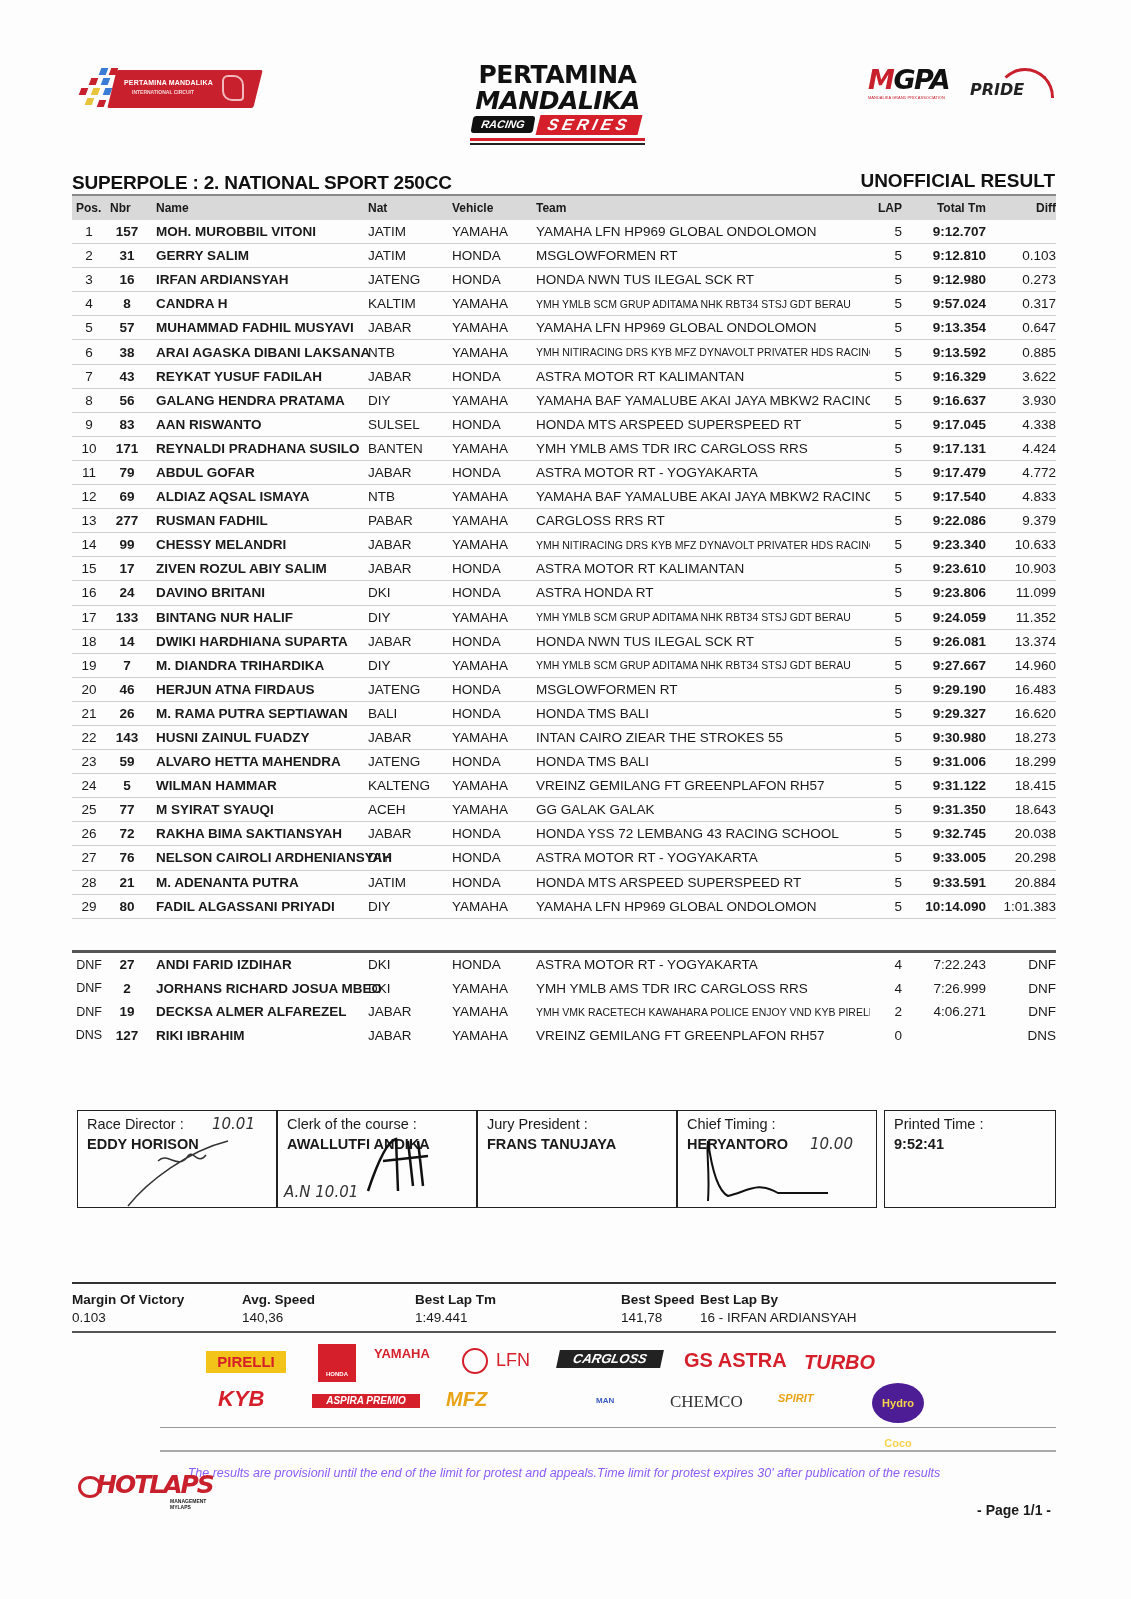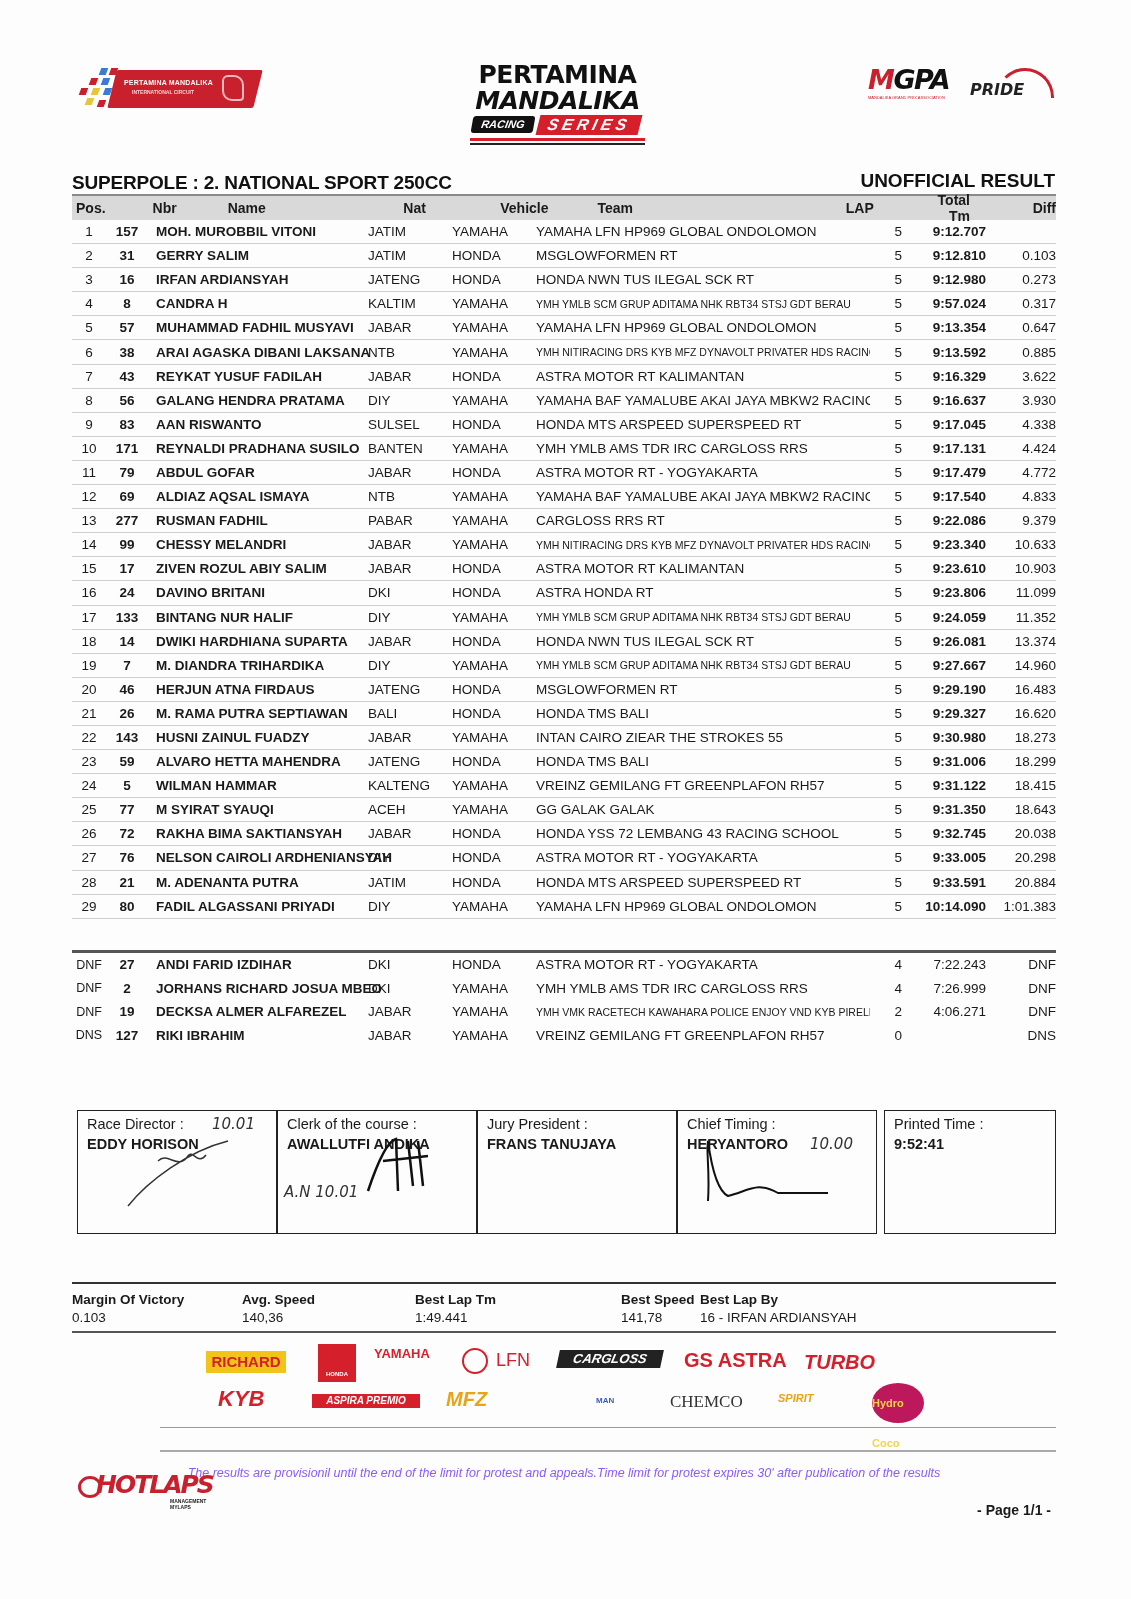--- a/index.html
+++ b/index.html
@@ -32,21 +32,21 @@
   .logo-pride .arc { position: absolute; left: 28px; top: 0; width: 58px; height: 30px; border: 3px solid #c8202d; border-bottom: none; border-left-color: transparent; border-radius: 30px 30px 0 0; }
   .logo-pride .t { position: absolute; left: 2px; top: 12px; font-family: "DejaVu Sans", sans-serif; font-weight: bold; font-style: italic; font-size: 16px; color: #222; letter-spacing: 0; }
 
   
   .title { position: absolute; left: 72px; top: 172px; font-size: 19px; font-weight: bold; color: #111; letter-spacing: -0.2px; }
   .status { position: absolute; right: 76px; top: 170px; font-size: 19px; font-weight: bold; color: #111; }
   .title-rule { position: absolute; left: 72px; top: 194px; width: 984px; height: 2px; background: #8a8a8a; }
 
   
   .results { position: absolute; left: 72px; top: 196px; width: 984px; }
-  .hdr { height: 24px; background: #d9d9d9; display: flex; align-items: center; font-weight: bold; font-size: 14px; gap: 43px; }
+  .hdr { height: 24px; background: #d9d9d9; display: flex; align-items: center; font-weight: bold; font-size: 12px; }
   .row { height: 24.1px; display: flex; align-items: center; font-size: 13.5px; border-bottom: 1px solid #cfcfcf; }
   .c-pos { width: 34px; text-align: center; }
   .c-nbr { width: 42px; text-align: center; font-weight: bold; }
   .c-name { width: 214px; padding-left: 8px; font-weight: bold; white-space: nowrap; }
   .c-nat { width: 84px; padding-left: 6px; }
   .c-veh { width: 84px; padding-left: 6px; }
   .c-team { width: 340px; padding-left: 6px; white-space: nowrap; overflow: hidden; }
   .c-team.sm { font-size: 10.5px; }
   .c-lap { width: 36px; text-align: right; padding-right: 4px; }
   .c-tot { width: 80px; text-align: right; font-weight: bold; }
@@ -56,21 +56,21 @@
 
   
   .nq { position: absolute; left: 72px; top: 950px; width: 984px; }
   .nq-rule { height: 3px; background: #555; }
   .nq-hdr { height: 24px; background: #d9d9d9; font-weight: bold; font-size: 14px; line-height: 24px; padding-left: 8px; }
   .nq .row { border-bottom: none; height: 23.5px; }
   .nq .c-tot { font-weight: normal; }
   .nq .c-pos { font-size: 12.5px; }
 
   
-  .sig { position: absolute; top: 1110px; height: 124px; border: 1.5px solid #222; }
+  .sig { position: absolute; top: 1110px; height: 98px; border: 1.5px solid #222; }
   .sig .lbl { position: absolute; left: 9px; top: 5px; font-size: 14.5px; }
   .sig .who { position: absolute; left: 9px; top: 25px; font-size: 14.5px; font-weight: bold; }
   .sig .note { position: absolute; font-family: "DejaVu Sans", sans-serif; font-style: italic; font-size: 15px; color: #333; }
   .sig svg { position: absolute; left: 0; top: 0; }
 
   
   .sum-rule-top { position: absolute; left: 72px; top: 1282px; width: 984px; height: 2px; background: #333; }
   .sum-rule-bot { position: absolute; left: 72px; top: 1331px; width: 984px; height: 2px; background: #555; }
   .sum { position: absolute; top: 1292px; font-size: 13.5px; }
   .sum .k { font-weight: bold; }
@@ -567,36 +567,36 @@
 <div class="sum" style="left:584px;margin-left:37px;">
   <div class="k">Best Speed</div>
   <div class="v">141,78</div>
 </div>
 <div class="sum" style="left:700px;">
   <div class="k">Best Lap By</div>
   <div class="v">16 - IRFAN ARDIANSYAH</div>
 </div>
 <div class="sum-rule-bot"></div>
 
-<div class="spons" style="left:206px;top:1351px;width:80px;height:22px;background:#f2c318;color:#d51f2b;font-size:15px;text-align:center;line-height:22px;">RICHARD</div>
+<div class="spons" style="left:206px;top:1351px;width:80px;height:22px;background:#f2c318;color:#d51f2b;font-size:15px;text-align:center;line-height:22px;">PIRELLI</div>
 <div class="spons" style="left:318px;top:1344px;width:38px;height:38px;background:#d51f2b;color:#fff;font-size:6px;text-align:center;line-height:60px;">HONDA</div>
 <div class="spons" style="left:374px;top:1346px;color:#d51f2b;font-size:13px;">YAMAHA</div>
 <div class="spons" style="left:462px;top:1348px;width:26px;height:26px;border:2px solid #d51f2b;border-radius:50%;"></div>
 <div class="spons" style="left:496px;top:1350px;color:#d51f2b;font-size:18px;font-weight:normal;">LFN</div>
 <div class="spons" style="left:558px;top:1350px;width:104px;height:18px;background:#222;color:#fff;font-size:13px;font-style:italic;text-align:center;line-height:18px;transform:skewX(-12deg);">CARGLOSS</div>
 <div class="spons" style="left:684px;top:1349px;color:#d51f2b;font-size:20px;">GS ASTRA</div>
 <div class="spons" style="left:804px;top:1351px;color:#d51f2b;font-size:20px;font-style:italic;">TURBO</div>
 
 <div class="spons" style="left:218px;top:1386px;color:#d51f2b;font-size:22px;font-style:italic;">KYB</div>
 <div class="spons" style="left:312px;top:1394px;width:108px;height:14px;background:#d51f2b;color:#fff;font-size:10px;font-style:italic;text-align:center;line-height:14px;">ASPIRA PREMIO</div>
 <div class="spons" style="left:446px;top:1388px;color:#e8a317;font-size:20px;font-style:italic;">MFZ</div>
 <div class="spons" style="left:596px;top:1396px;color:#3a5bbf;font-size:8px;">MAN</div>
 <div class="spons" style="left:670px;top:1392px;font-family:'Liberation Serif',serif;color:#333;font-size:17px;font-weight:normal;">CHEMCO</div>
 <div class="spons" style="left:778px;top:1392px;width:78px;height:18px;color:#e8a317;font-size:11px;font-style:italic;">SPIRIT</div>
-<div class="spons" style="left:872px;top:1383px;width:52px;height:40px;background:#be185d;color:#f6d34a;border-radius:50%;font-size:11px;line-height:40px;">Hydro Coco</div>
+<div class="spons" style="left:872px;top:1383px;width:52px;height:40px;background:#4c1d95;color:#f6d34a;border-radius:50%;font-size:11px;text-align:center;line-height:40px;">Hydro Coco</div>
 
 <div class="disclaimer-rule"></div>
 <div class="disclaimer">The results are provisionil until the end of the limit for protest and appeals.Time limit for protest expires 30' after publication of the results</div>
 <div class="disclaimer-rule2"></div>
 
 <div class="hotlaps">
   <div class="o"></div>
   <div class="t">HOTLAPS</div>
   <div class="s">MANAGEMENT MYLAPS</div>
 </div>

